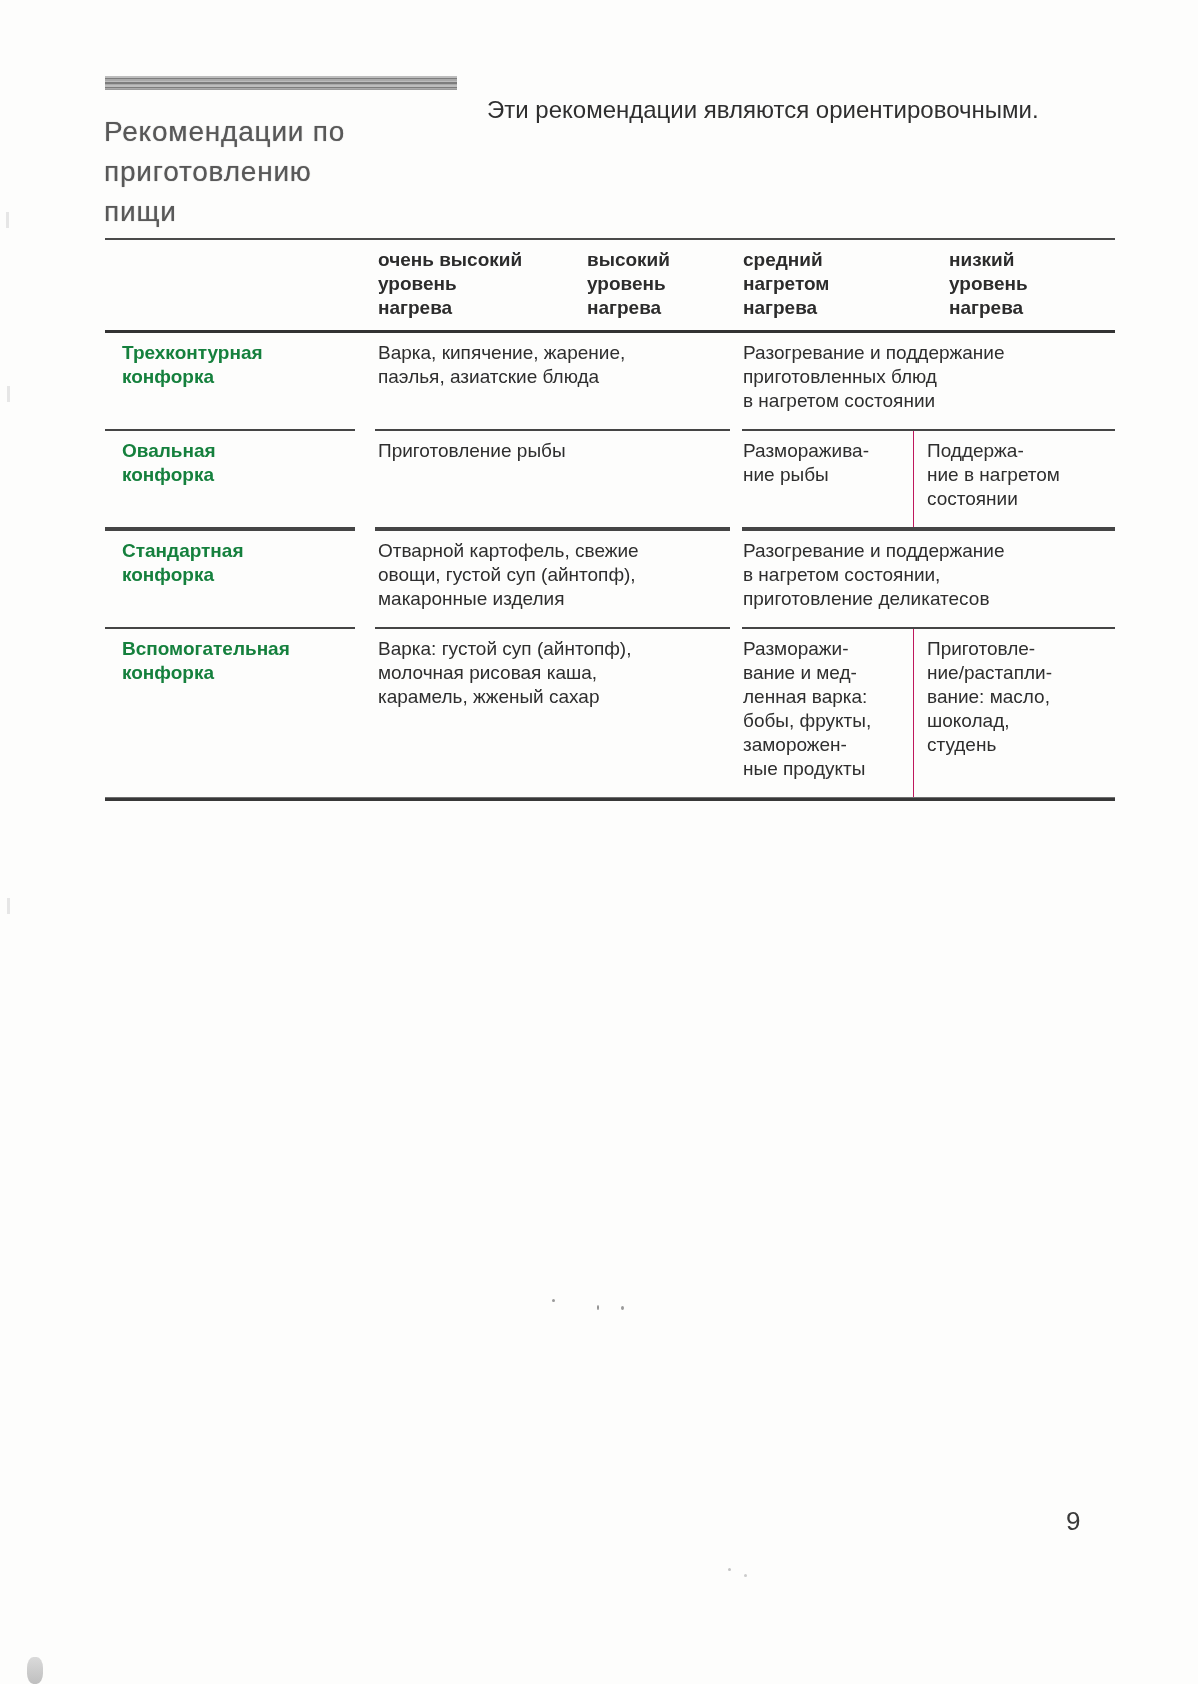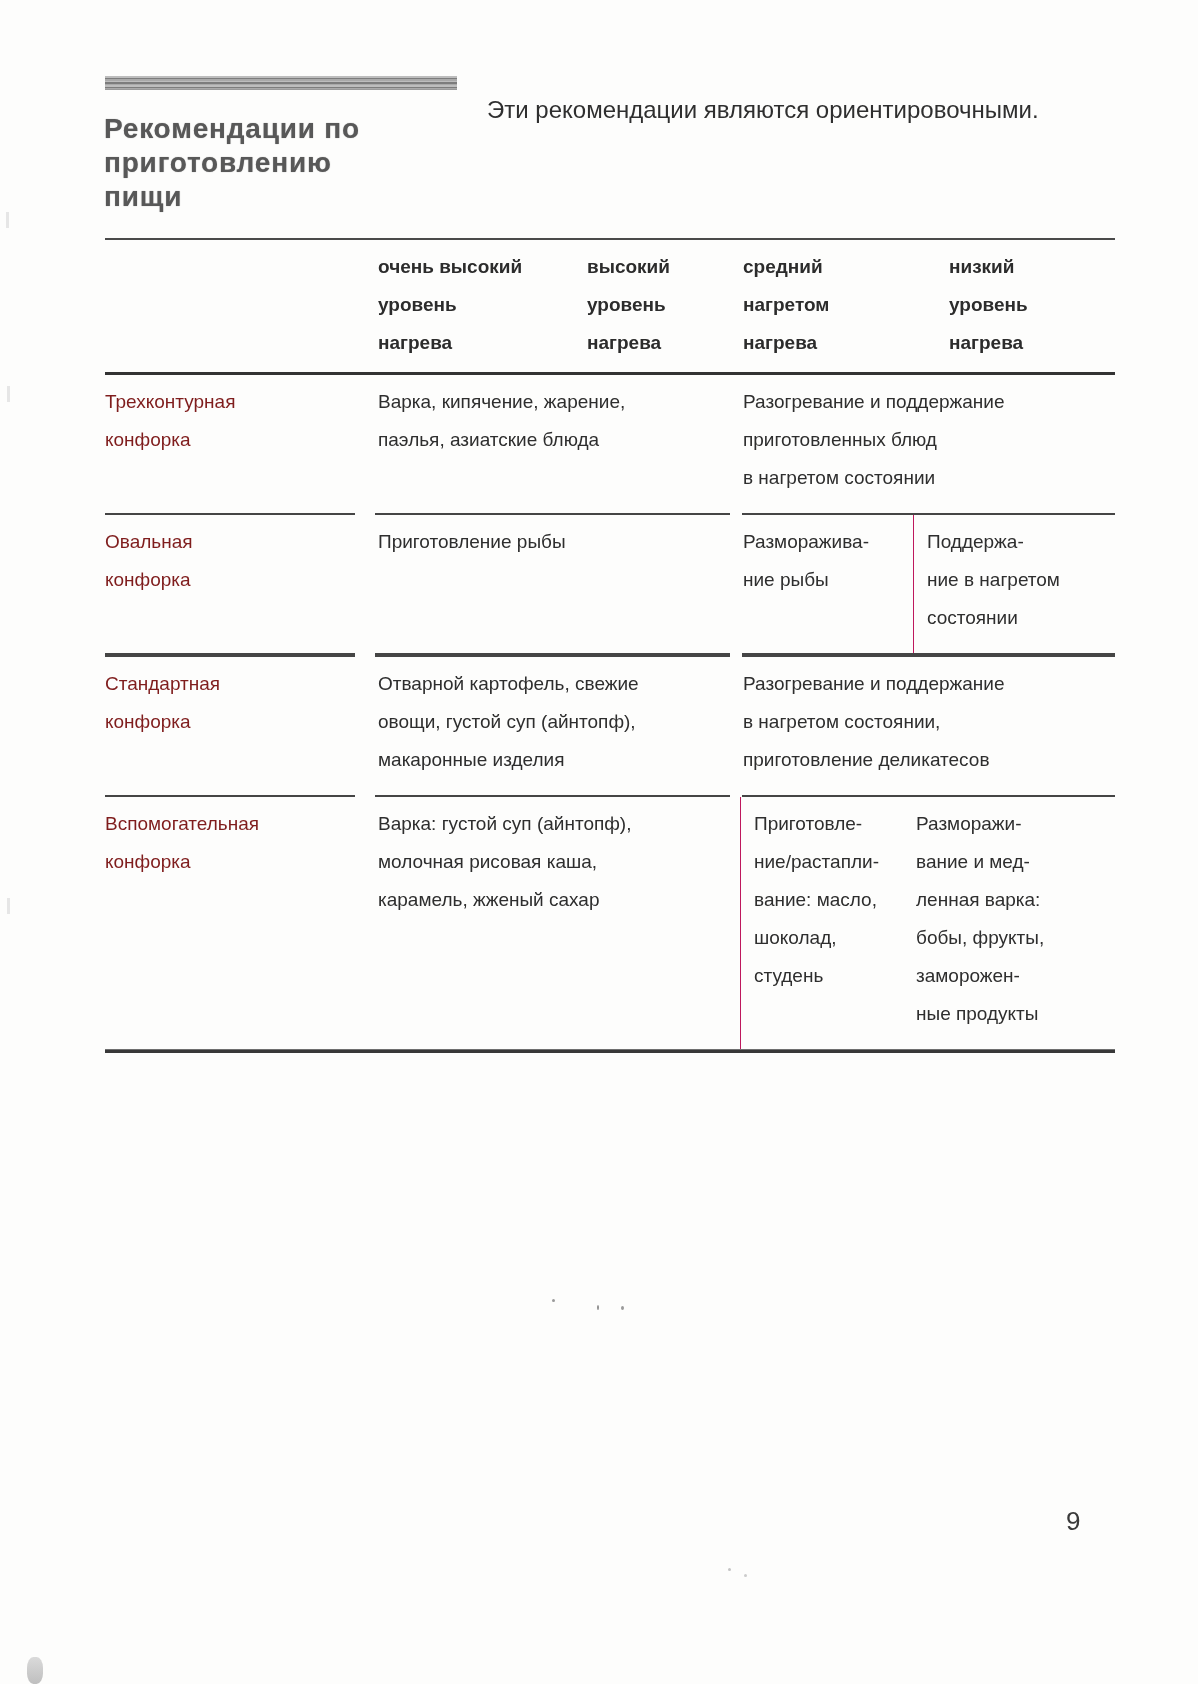--- a/index.html
+++ b/index.html
@@ -18,41 +18,41 @@
     position: absolute;
     left: 105px; top: 76px;
     width: 352px; height: 13px;
     background: repeating-linear-gradient(180deg, #bdbdbd 0 1.5px, #7c7c7c 1.5px 3px, #a9a9a9 3px 4.5px);
     box-shadow: 0 1px 0 #9a9a9a;
   }
   .doc-title {
     position: absolute;
     left: 104px; top: 93px;
     font-size: 28px;
-    line-height: 34px;
-    font-weight: 700;
+    line-height: 40px;
+    font-weight: 400;
     letter-spacing: 0.8px;
     color: #585858;
     text-shadow: 0 0 1px #8f8f8f;
     white-space: pre-line;
   }
   .intro-text {
     position: absolute;
     left: 487px; top: 96px;
     font-size: 24px;
     color: #2f2f2f;
   }
 
   
   .cook-table {
     position: absolute;
     left: 105px; top: 238px;
     width: 1010px;
     font-size: 19px;
-    line-height: 38px;
+    line-height: 24px;
   }
   .rule-top    { height: 2px;   background: #4a4a4a; }
   .rule-header { height: 2.5px; background: #333333; }
   .rule-bottom { height: 3px;   background: #383838; border-top: 1px solid #6f6f6f; }
 
   .hdr-row {
     display: grid;
     grid-template-columns: 270px 209px 156px 173px 202px;
     padding: 8px 0 10px 0;
   }
@@ -62,21 +62,21 @@
   .t-row {
     display: grid;
     grid-template-columns: 270px 365px 173px 202px;
   }
   .t-row.merged { grid-template-columns: 270px 365px 375px; }
 
   .cell {
     white-space: pre-line;
     padding: 8px 6px 16px 3px;
   }
-  .cell.label { font-weight: 400; color: #7f1d1d; padding-left: 0; padding-right: 14px; }
+  .cell.label { font-weight: 700; color: #15803d; padding-left: 0; padding-right: 14px; margin-left: 17px; }
   .cell.low   { padding-left: 13px; }
   .cell.vline { border-left: 1px solid #be185d; }
 
   
   .sep { display: flex; height: 2px; }
   .sep .seg { height: 2px; background: #454545; }
   .sep .seg.a { width: 250px; margin-right: 20px; }
   .sep .seg.b { width: 355px; margin-right: 12px; }
   .sep .seg.c { width: 373px; }
 
@@ -190,31 +190,31 @@
         <div class="seg b"></div>
         <div class="seg c"></div>
     </div>
 
     <div class="t-row">
       <div class="cell label">Вспомогательная
 конфорка</div>
       <div class="cell">Варка: густой суп (айнтопф),
 молочная рисовая каша,
 карамель, жженый сахар</div>
-      <div class="cell low vline">Приготовле-
-ние/растапли-
-вание: масло,
-шоколад,
-студень</div>
       <div class="cell">Разморажи-
 вание и мед-
 ленная варка:
 бобы, фрукты,
 заморожен-
 ные продукты</div>
+      <div class="cell low vline">Приготовле-
+ние/растапли-
+вание: масло,
+шоколад,
+студень</div>
     </div>
 
     <div class="rule-bottom"></div>
 
   </div>
 
   <div class="page-number">9</div>
 
   <div class="tick" style="left:6px;  top:212px;"></div>
   <div class="tick" style="left:7px;  top:386px;"></div>

